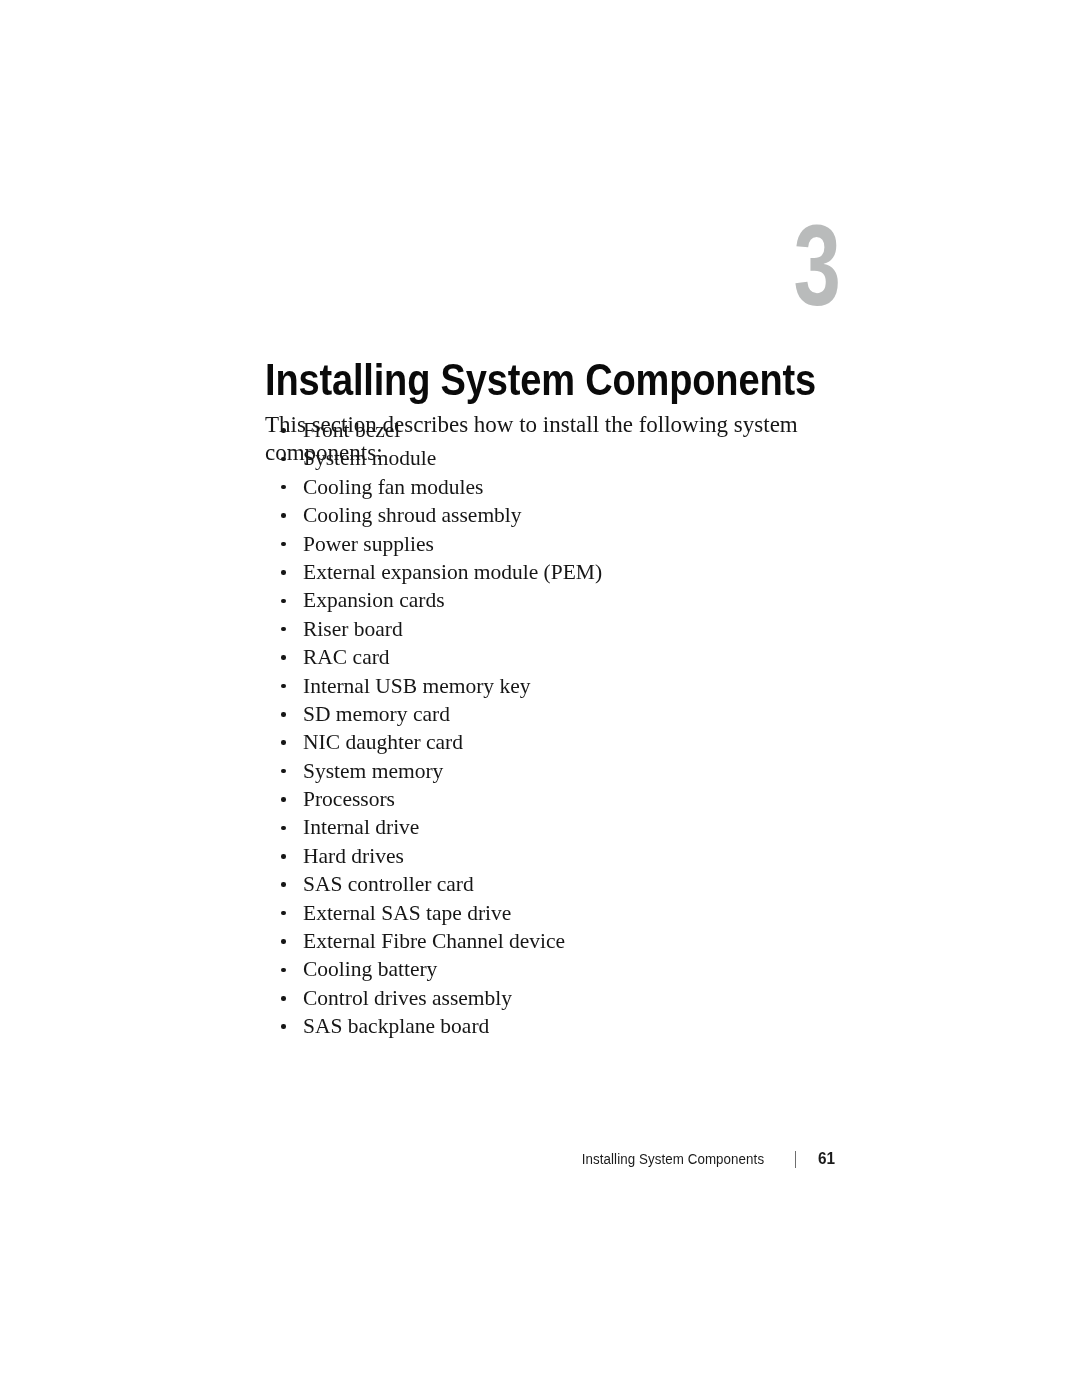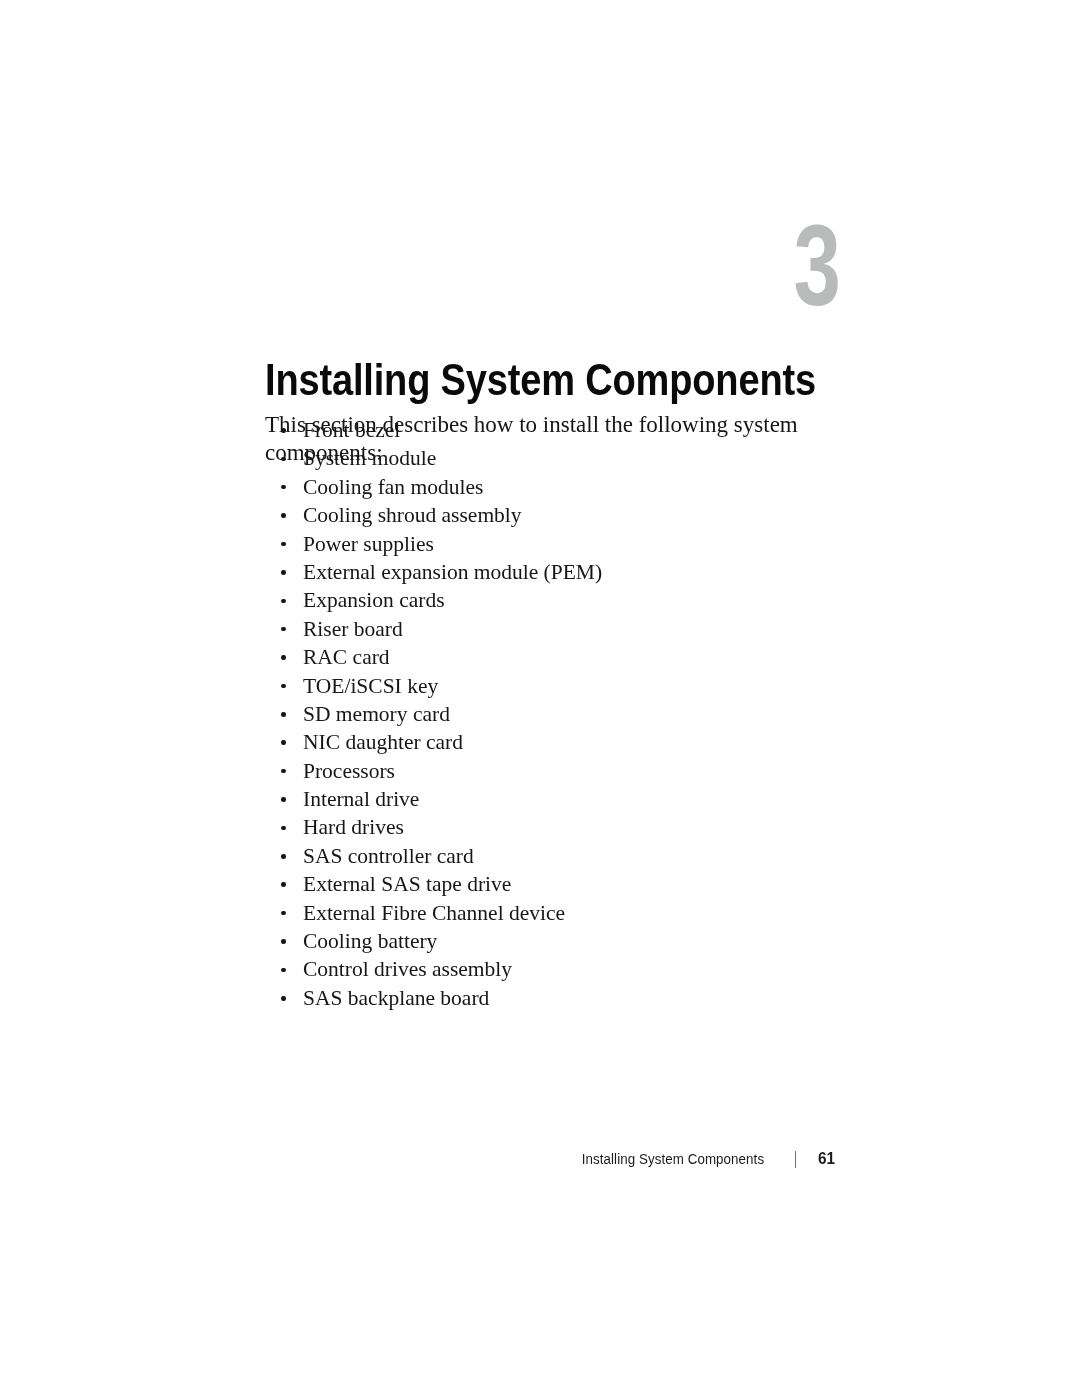--- a/index.html
+++ b/index.html
@@ -151,23 +151,24 @@
   <ul class="component-list">
     <li><span class="bullet"></span><span>Front bezel</span></li>
     <li><span class="bullet"></span><span>System module</span></li>
     <li><span class="bullet"></span><span>Cooling fan modules</span></li>
     <li><span class="bullet"></span><span>Cooling shroud assembly</span></li>
     <li><span class="bullet"></span><span>Power supplies</span></li>
     <li><span class="bullet"></span><span>External expansion module (PEM)</span></li>
     <li><span class="bullet"></span><span>Expansion cards</span></li>
     <li><span class="bullet"></span><span>Riser board</span></li>
     <li><span class="bullet"></span><span>RAC card</span></li>
-    <li><span class="bullet"></span><span>TOE/iSCSI key</span></li>
+    <li><span class="bullet"></span><span>Internal USB memory key</span></li>
     <li><span class="bullet"></span><span>SD memory card</span></li>
     <li><span class="bullet"></span><span>NIC daughter card</span></li>
+    <li><span class="bullet"></span><span>System memory</span></li>
     <li><span class="bullet"></span><span>Processors</span></li>
     <li><span class="bullet"></span><span>Internal drive</span></li>
     <li><span class="bullet"></span><span>Hard drives</span></li>
     <li><span class="bullet"></span><span>SAS controller card</span></li>
     <li><span class="bullet"></span><span>External SAS tape drive</span></li>
     <li><span class="bullet"></span><span>External Fibre Channel device</span></li>
     <li><span class="bullet"></span><span>Cooling battery</span></li>
     <li><span class="bullet"></span><span>Control drives assembly</span></li>
     <li><span class="bullet"></span><span>SAS backplane board</span></li>
   </ul>

